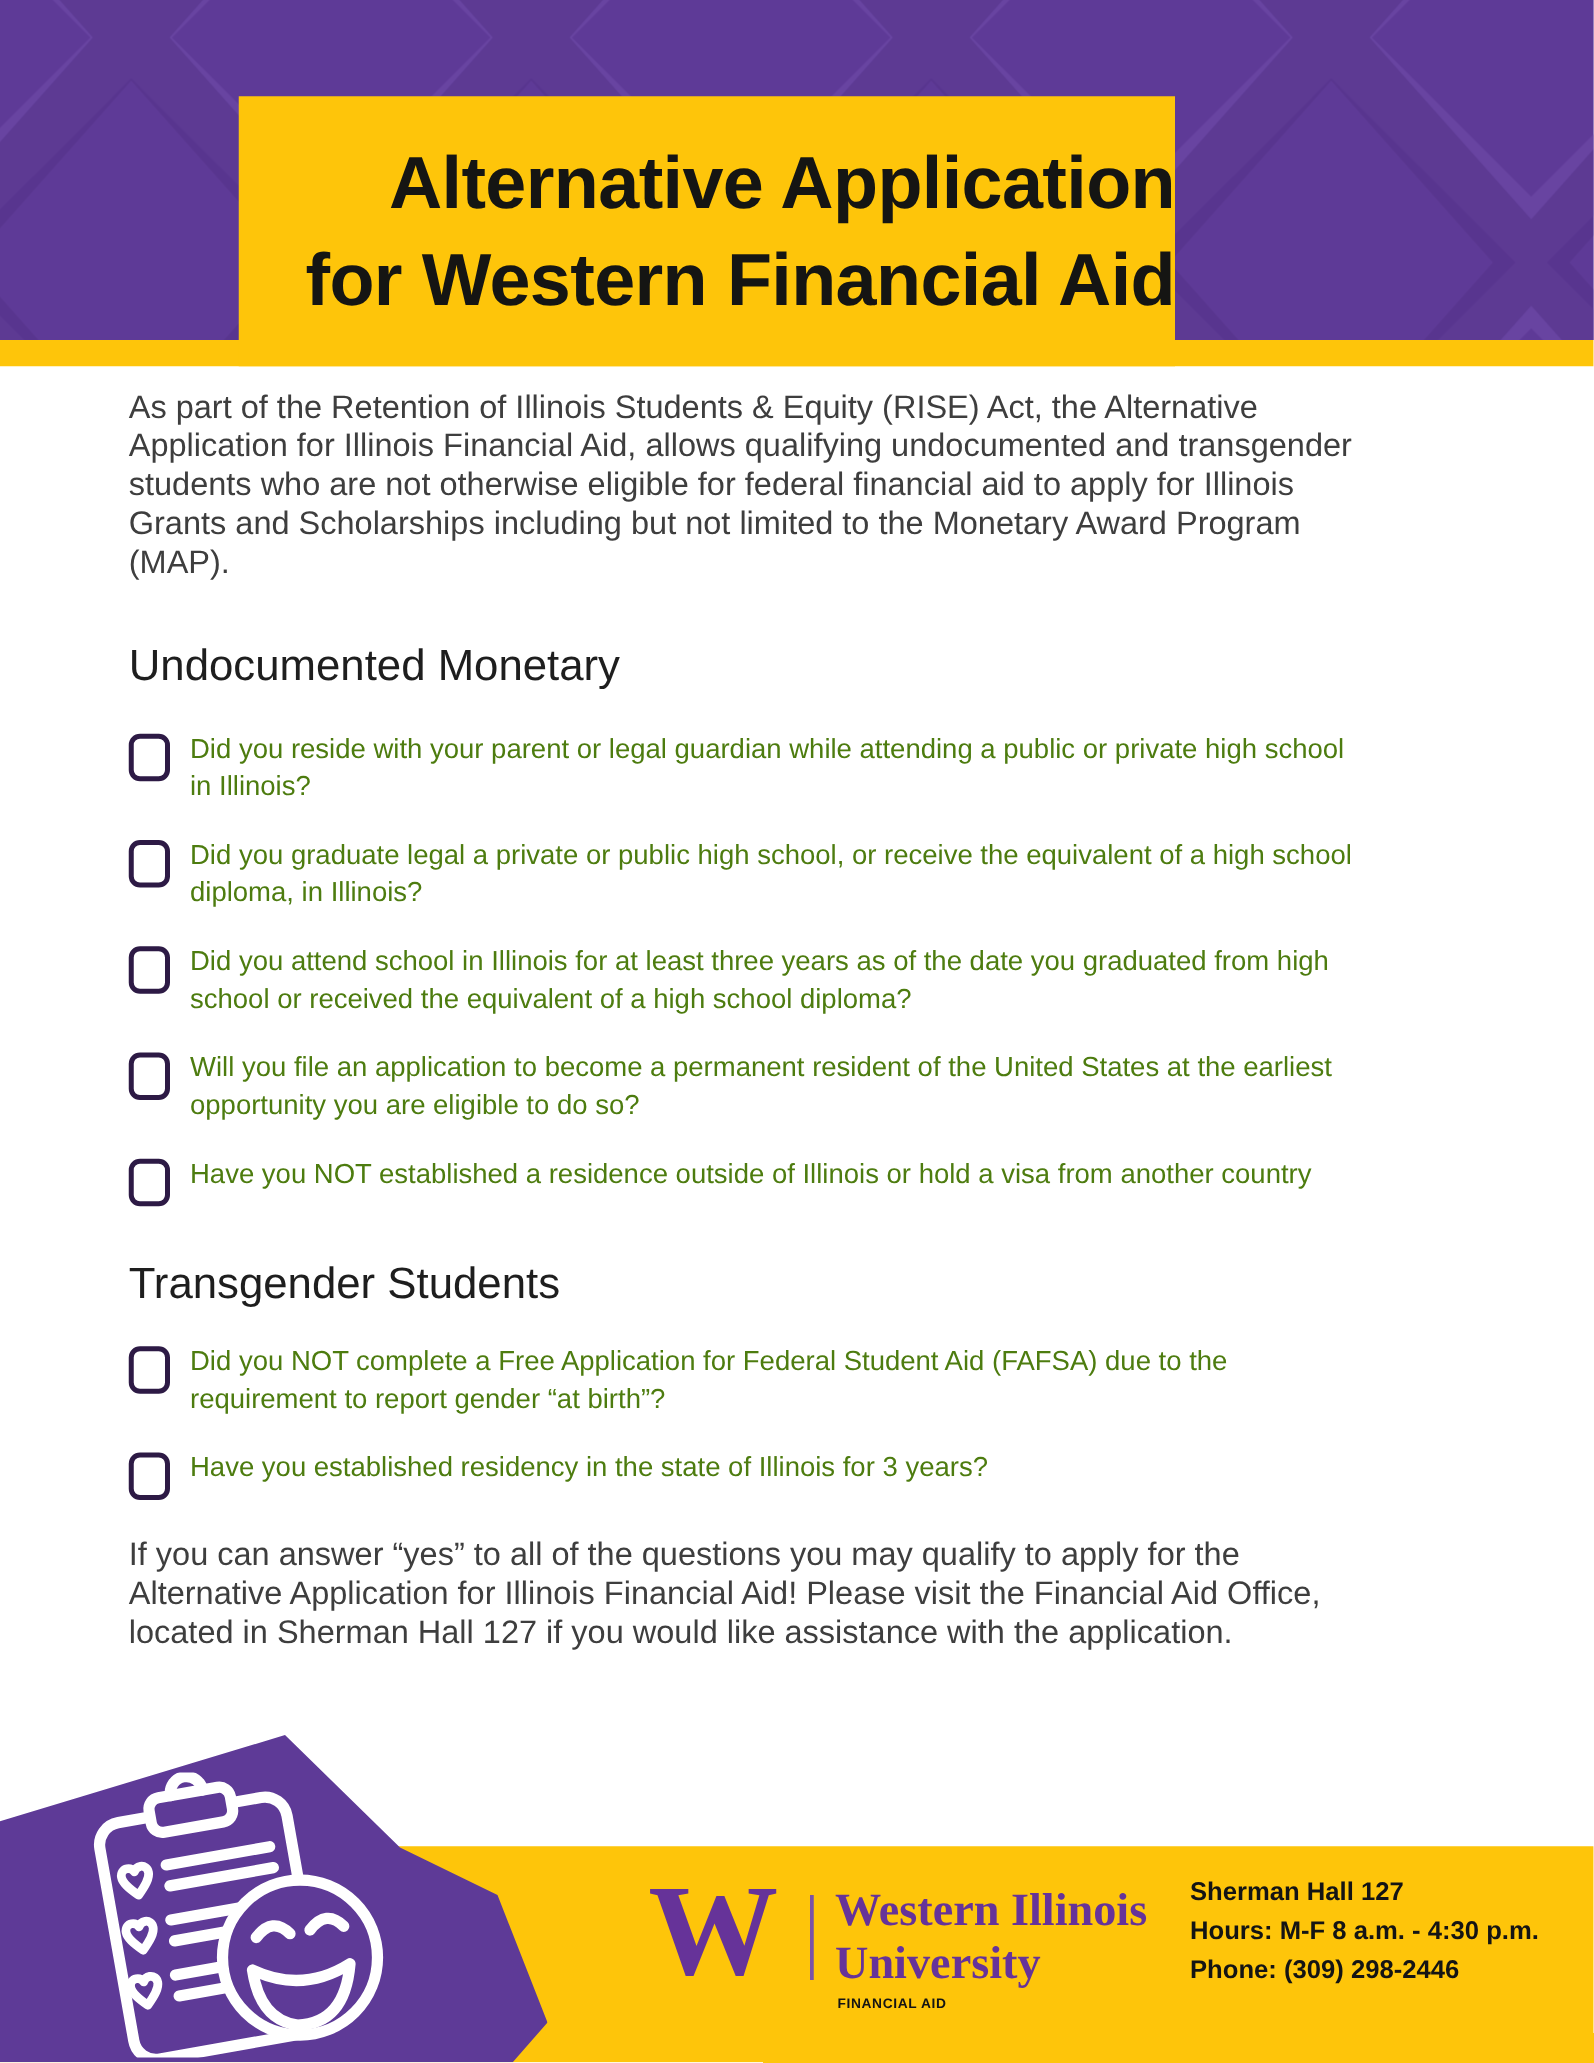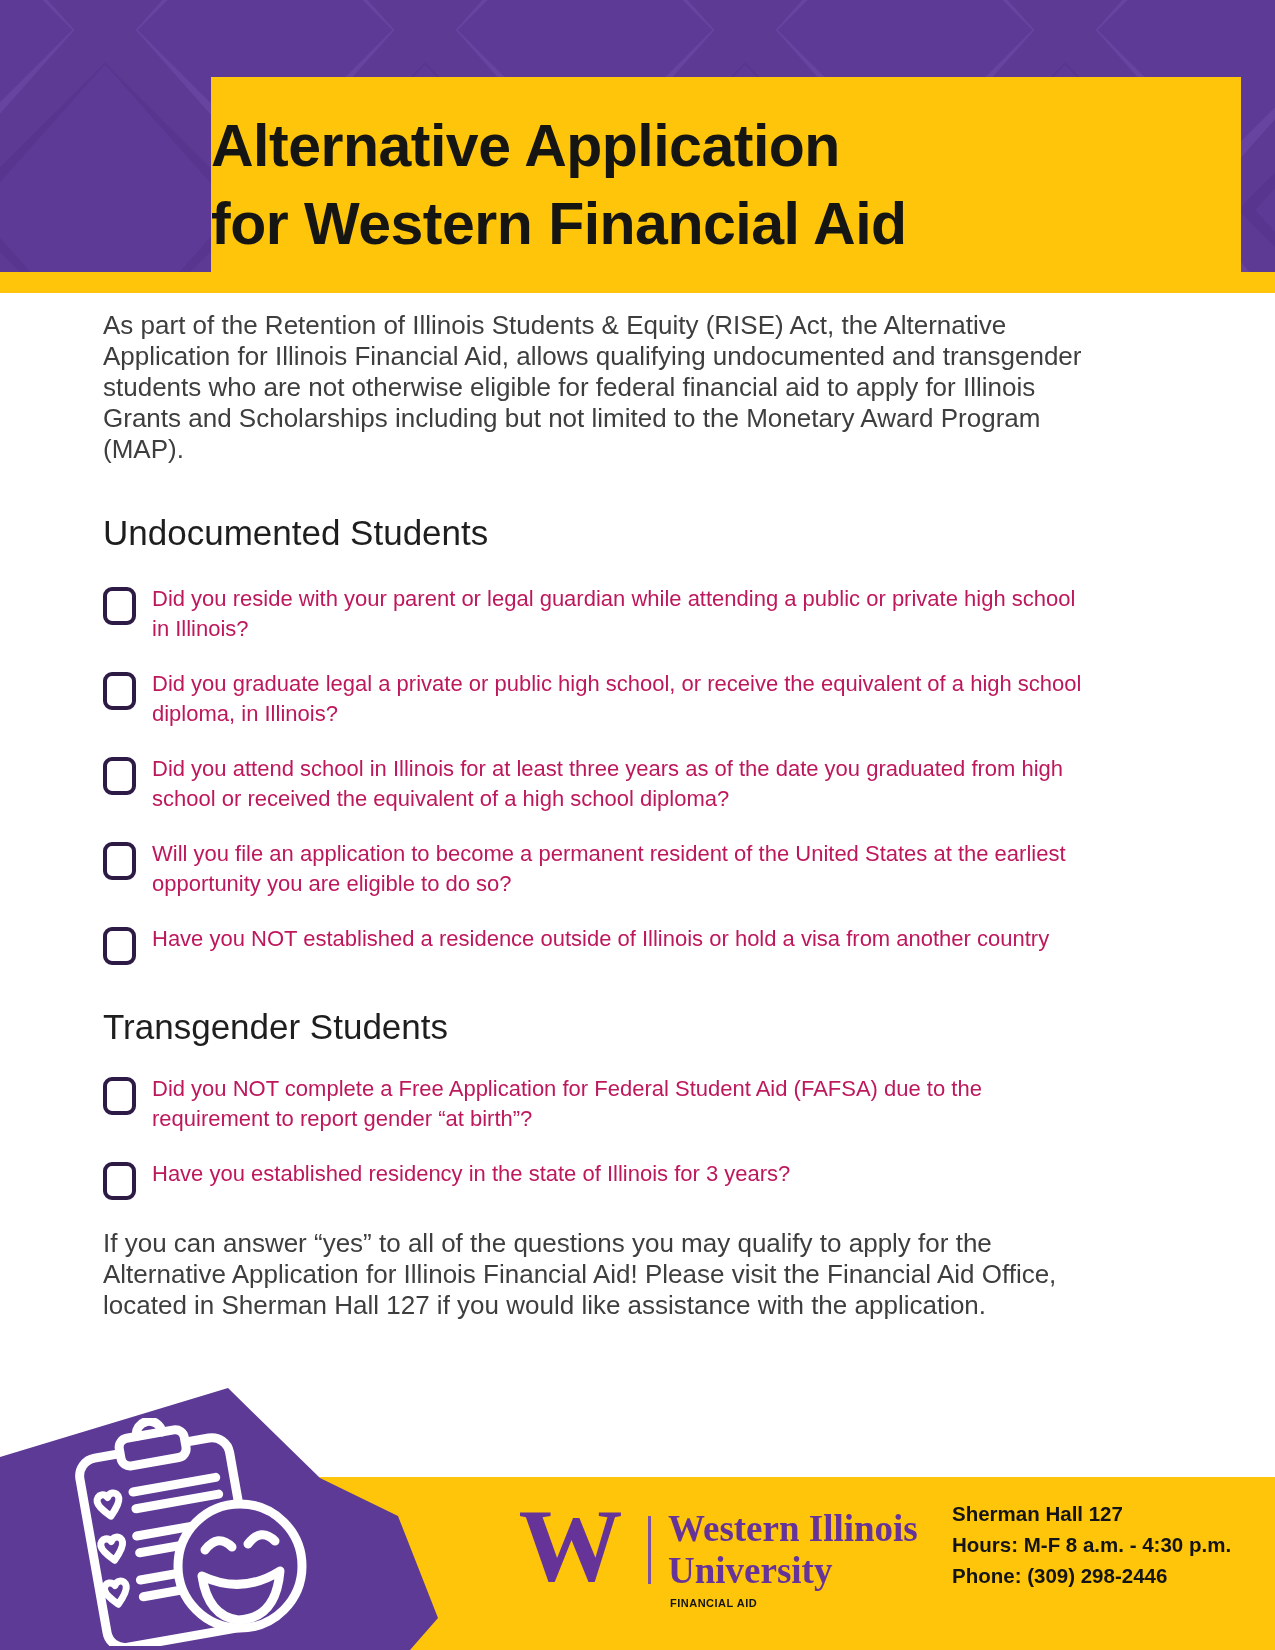--- a/index.html
+++ b/index.html
@@ -5,22 +5,22 @@
   html,body{margin:0;padding:0;background:#ffffff;}
   .page{
     position:relative;width:1275px;height:1650px;background:#ffffff;
     font-family:"Liberation Sans","DejaVu Sans",sans-serif;overflow:hidden;
   }
   
   .hero{position:absolute;left:0;top:0;width:1275px;height:272px;background:#5e3a97;}
   .hero svg{display:block;}
   .gold-stripe{position:absolute;left:0;top:272px;width:1275px;height:21px;background:#fec50a;}
   .title-panel{
-    position:absolute;left:211px;top:77px;width:1030px;height:216px;background:#fec50a;
-    display:flex;flex-direction:column;align-items:flex-start;justify-content:center;
+    position:absolute;left:191px;top:77px;width:749px;height:216px;background:#fec50a;
+    display:flex;flex-direction:column;align-items:flex-end;justify-content:center;
   }
   .title-line{
     font-size:59px;font-weight:800;color:#151513;line-height:78px;
     letter-spacing:-0.5px;text-align:center;white-space:nowrap;
   }
   
   .content{position:absolute;left:103px;top:293px;width:1010px;color:#3e3e3e;}
   .para{font-size:26px;line-height:31px;max-width:990px;margin:0;}
   .intro{margin-top:17px;}
   .section-heading{
@@ -29,21 +29,21 @@
   .heading-1{margin-top:48px;}
   .heading-2{margin-top:42px;}
   .checklist{list-style:none;margin:0;padding:0;}
   .checklist-1{margin-top:31px;}
   .checklist-2{margin-top:27px;}
   .check-item{display:flex;align-items:flex-start;margin-bottom:25px;}
   .checkbox{
     flex:0 0 auto;width:25px;height:30px;border:4px solid #2d1a45;border-radius:9px;
     margin-top:3px;margin-right:16px;background:transparent;
   }
-  .check-text{font-size:22px;line-height:30px;max-width:945px;color:#be185d;}
+  .check-text{font-size:22px;line-height:30px;max-width:945px;color:#4d7c0f;}
   .closing{margin-top:28px;}
   
   .footer-gold{position:absolute;left:0;top:1477px;width:1275px;height:173px;background:#fec50a;}
   .footer-blob{
     position:absolute;left:0;top:1380px;width:445px;height:270px;background:#5e3a97;
     clip-path:polygon(0px 77px,228px 8px,320px 98px,398px 136px,438px 238px,410px 270px,0px 270px);
   }
   .clipboard-icon{position:absolute;left:52px;top:38px;}
   .wiu-w{
     position:absolute;left:513px;top:1496px;width:115px;
@@ -91,21 +91,21 @@
   <div class="gold-stripe"></div>
 
   <div class="title-panel">
     <div class="title-line">Alternative Application</div>
     <div class="title-line">for Western Financial Aid</div>
   </div>
 
   <div class="content">
     <p class="para intro">As part of the Retention of Illinois Students &amp; Equity (RISE) Act, the Alternative Application for Illinois Financial Aid, allows qualifying undocumented and transgender students who are not otherwise eligible for federal financial aid to apply for Illinois Grants and Scholarships including but not limited to the Monetary Award Program (MAP).</p>
 
-    <h2 class="section-heading heading-1">Undocumented Students</h2>
+    <h2 class="section-heading heading-1">Undocumented Monetary</h2>
     <ul class="checklist checklist-1">
       <li class="check-item">
         <span class="checkbox"></span>
         <span class="check-text">Did you reside with your parent or legal guardian while attending a public or private high school in Illinois?</span>
       </li>
       <li class="check-item">
         <span class="checkbox"></span>
         <span class="check-text">Did you graduate legal a private or public high school, or receive the equivalent of a high school diploma, in Illinois?</span>
       </li>
       <li class="check-item">

